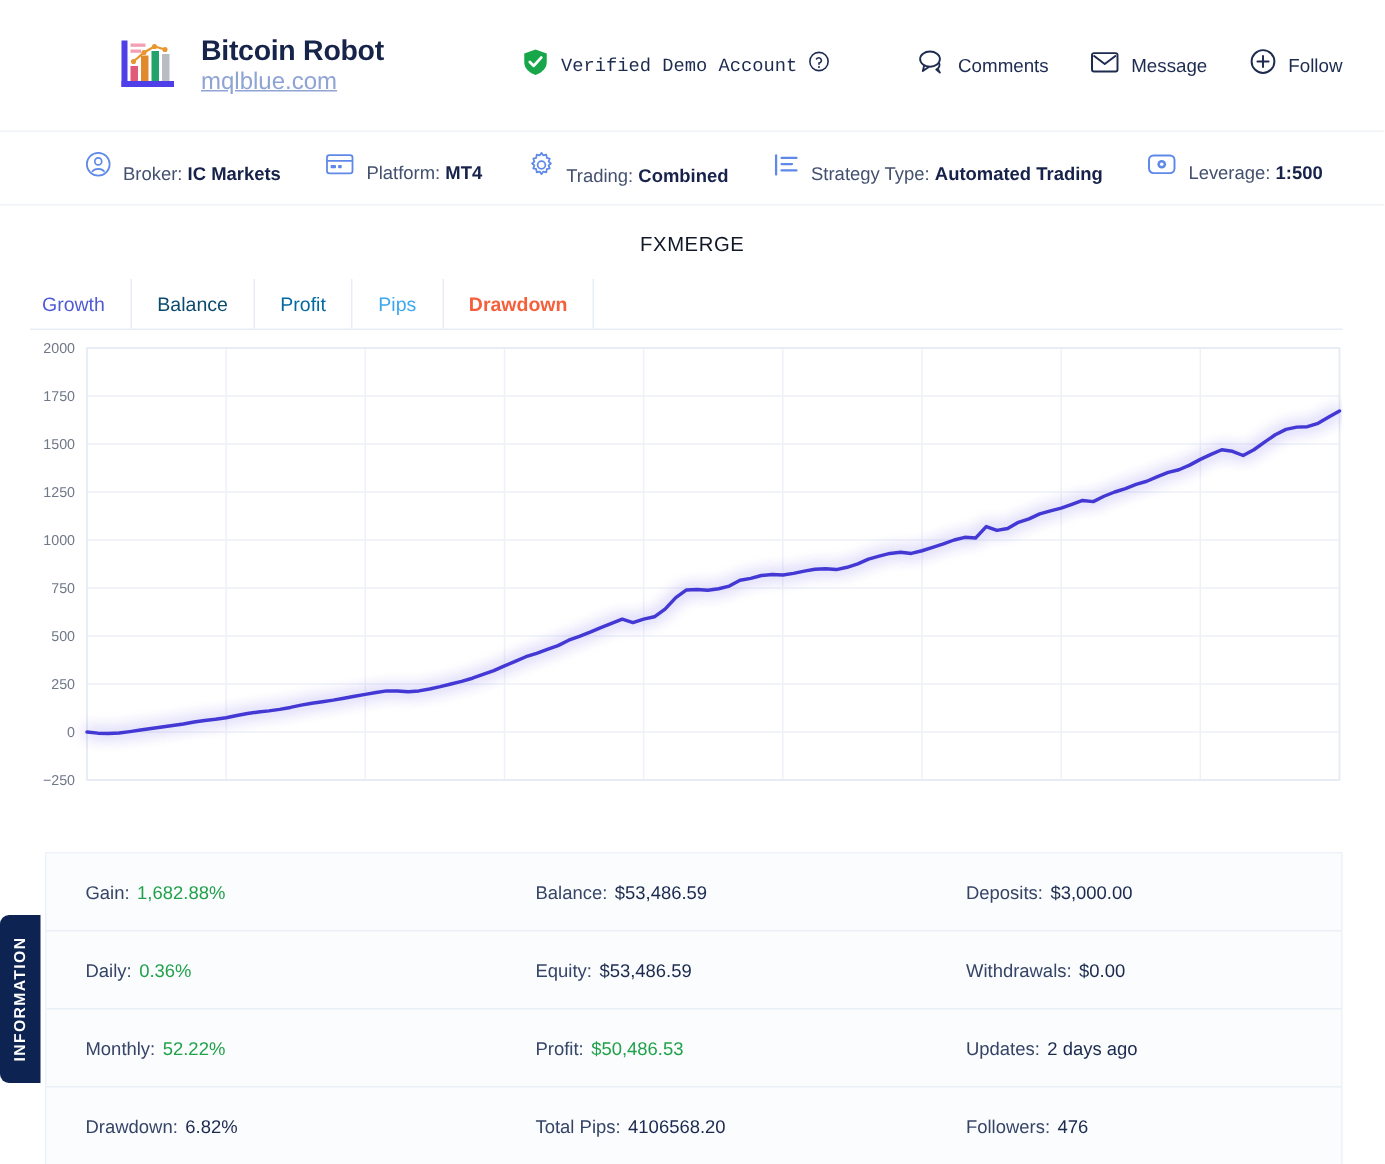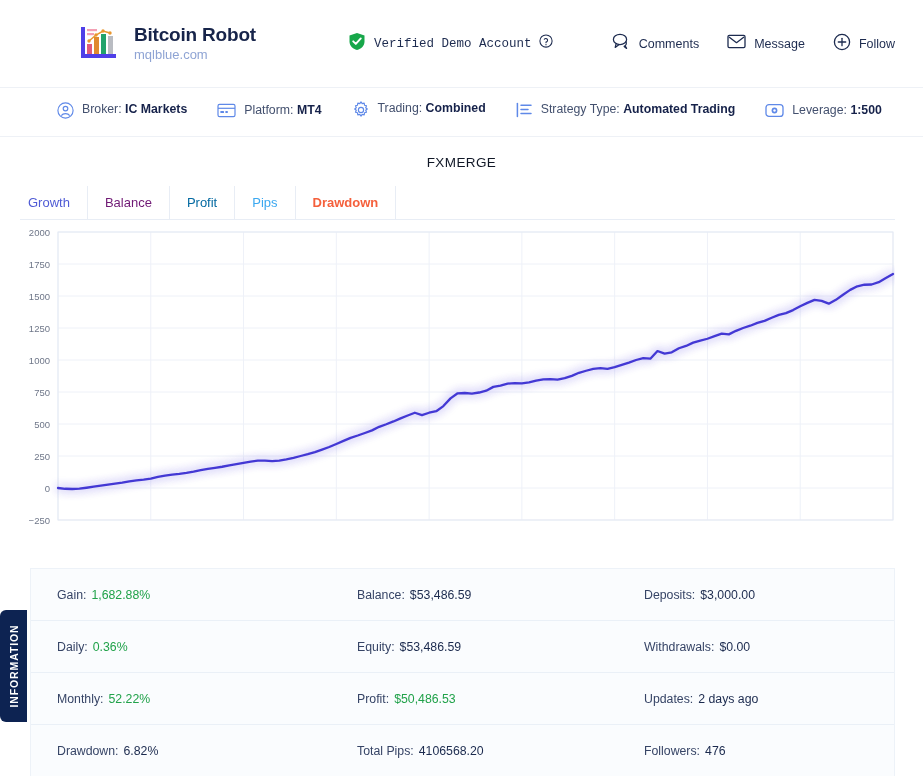--- a/index.html
+++ b/index.html
@@ -23,21 +23,21 @@
   }
   .brand { display: flex; align-items: center; gap: 14px; }
   .brand-logo {
     width: 42px; height: 40px; position: relative; flex: 0 0 auto;
   }
   .brand-text .name {
     font-size: 19px; font-weight: bold; color: #17244a;
     letter-spacing: -0.2px; line-height: 22px;
   }
   .brand-text .url {
-    font-size: 13px; color: #8fa4d4; line-height: 16px; margin-top: 1px;
+    font-size: 16px; color: #8fa4d4; line-height: 16px; margin-top: 1px; text-decoration: underline;
   }
 
   .verified {
     display: flex; align-items: center; gap: 8px;
     margin-left: 92px;
     font-family: Liberation Mono, monospace;
   }
   .verified .label { font-size: 12.5px; color: #1d2b4f; }
 
   .header-actions {
@@ -48,21 +48,21 @@
   .action .label { font-size: 12.5px; color: #1d2b4f; }
 
   
   .infobar {
     height: 49px;
     display: flex; align-items: center;
     padding: 0 20px 0 57px;
     gap: 30px;
     border-bottom: 1px solid #eef1f6;
   }
-  .info-item { display: flex; align-items: flex-start; gap: 8px; white-space: nowrap; }
+  .info-item { display: flex; align-items: flex-end; gap: 8px; white-space: nowrap; }
   .info-item .txt { font-size: 12.3px; color: #43506e; }
   .info-item .txt b { color: #16224a; font-weight: bold; }
 
   
   .chart-title {
     text-align: center; font-size: 13.5px; font-weight: normal;
     color: #111827; letter-spacing: 0.4px; margin-top: 18px;
   }
   .tabs {
     display: flex; align-items: stretch;
@@ -272,21 +272,21 @@
     </div>
 
   </div>
 
   <div class="chart-title">FXMERGE</div>
 
   <div class="tabs">
     <div class="tab" style="color: rgb(79, 91, 213);">
         <span>Growth</span>
       </div>
-    <div class="tab" style="color: #701a75; align-items: center;">
+    <div class="tab" style="color: #0c4a6e; align-items: center;">
         <span>Balance</span>
       </div>
     <div class="tab" style="color: #0369a1;">
         <span>Profit</span>
       </div>
     <div class="tab" style="color: rgb(59, 168, 240);">
         <span>Pips</span>
       </div>
     <div class="tab" style="color: rgb(245, 96, 60); font-weight: bold;">
         <span>Drawdown</span>

